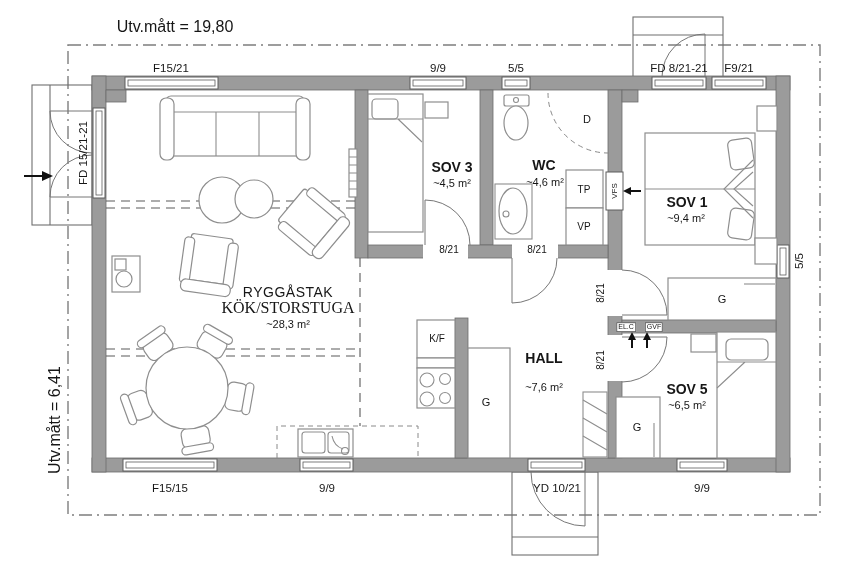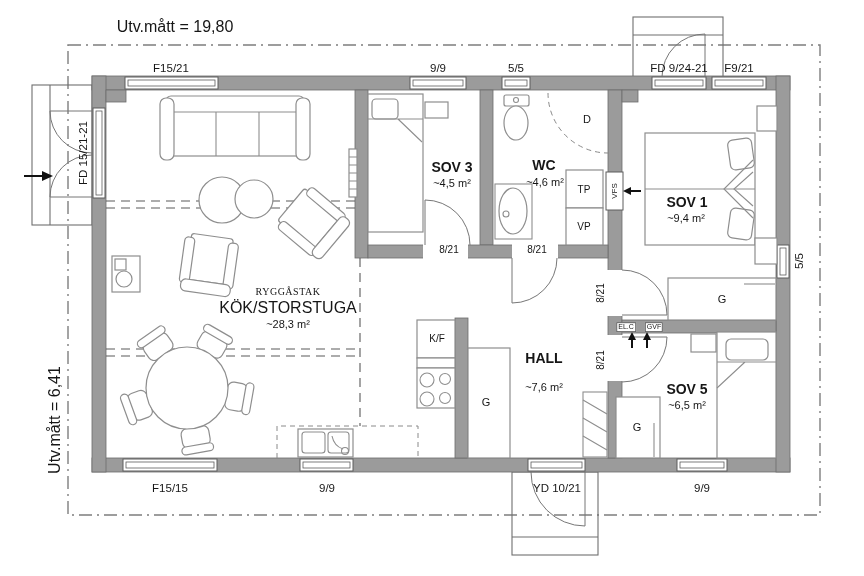--- a/index.html
+++ b/index.html
@@ -4,23 +4,23 @@
 <style>
   html,body{margin:0;padding:0;background:#ffffff;}
   #plan{position:relative;width:864px;height:576px;background:#fff;
         font-family:"Liberation Sans",sans-serif;color:#161616;overflow:hidden;}
   #plan svg{position:absolute;left:0;top:0;}
   .lbl{position:absolute;transform:translate(-50%,-50%);white-space:nowrap;line-height:1;}
   .rot{transform:translate(-50%,-50%) rotate(-90deg);}
   .title{font-size:16px;}
   .win{font-size:11.5px;}
   .room{font-size:14px;font-weight:bold;}
-  .room-lg{font-size:16px;}
+  .room-lg{font-size:16px;font-family:Liberation Serif, serif;}
   .area{font-size:11px;}
-  .note{font-size:10px;letter-spacing:.5px;font-family:Liberation Serif, serif;}
+  .note{font-size:14px;letter-spacing:.5px;}
   .fix{font-size:11px;}
   .fix-sm{font-size:10px;}
   .door{font-size:10px;}
   .vent{font-size:8px;}
   .chip{position:absolute;transform:translate(-50%,-50%);font-size:7px;line-height:1.1;
         background:#fff;border:1px solid #5f5f5f;padding:0 1px;white-space:nowrap;}
   
   .wall{fill:#9b9b9b;stroke:#6c6c6c;stroke-width:.8;}
   .winr{fill:#fff;stroke:#5c5c5c;stroke-width:1;}
   .wini{fill:none;stroke:#5c5c5c;stroke-width:.8;}
@@ -296,21 +296,21 @@
   </g>
 
 </svg>
 
 <div class="lbl title" style="left:175px;top:27px">Utv.mått = 19,80</div>
 <div class="lbl title rot" style="left:55px;top:420px">Utv.mått = 6,41</div>
 
 <div class="lbl win" style="left:171px;top:69px">F15/21</div>
 <div class="lbl win" style="left:438px;top:69px">9/9</div>
 <div class="lbl win" style="left:516px;top:69px">5/5</div>
-<div class="lbl win" style="left:679px;top:69px">FD 9/24-21</div>
+<div class="lbl win" style="left:679px;top:69px">FD 8/21-21</div>
 <div class="lbl win" style="left:739px;top:69px">F9/21</div>
 <div class="lbl win rot" style="left:84px;top:153px">FD 15/21-21</div>
 <div class="lbl win rot" style="left:800px;top:261px">5/5</div>
 <div class="lbl win" style="left:170px;top:489px">F15/15</div>
 <div class="lbl win" style="left:327px;top:489px">9/9</div>
 <div class="lbl win" style="left:557px;top:489px">YD 10/21</div>
 <div class="lbl win" style="left:702px;top:489px">9/9</div>
 
 <div class="lbl door" style="left:449px;top:250px">8/21</div>
 <div class="lbl door" style="left:537px;top:250px">8/21</div>

